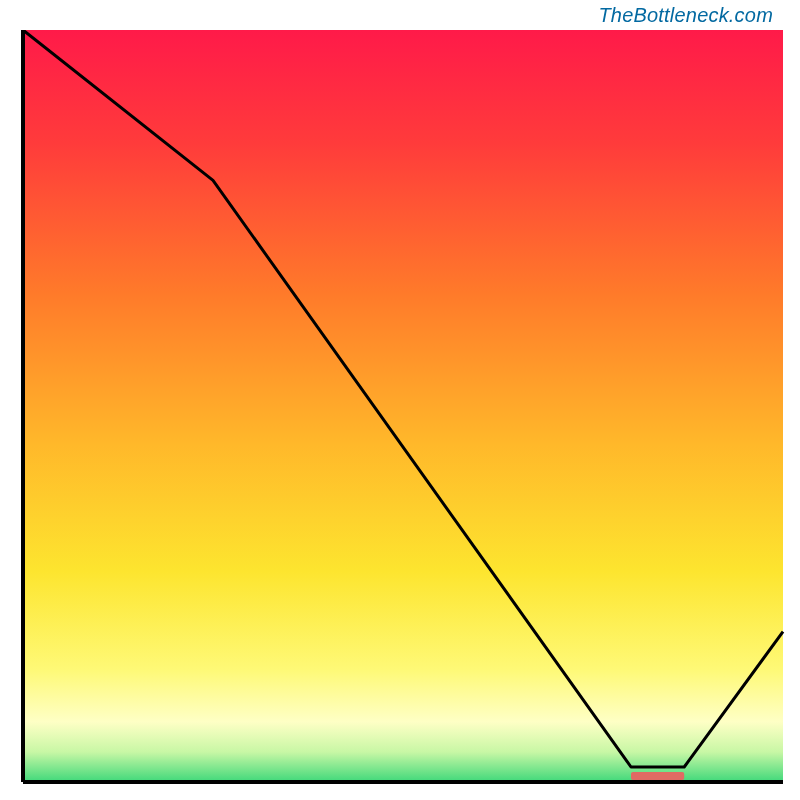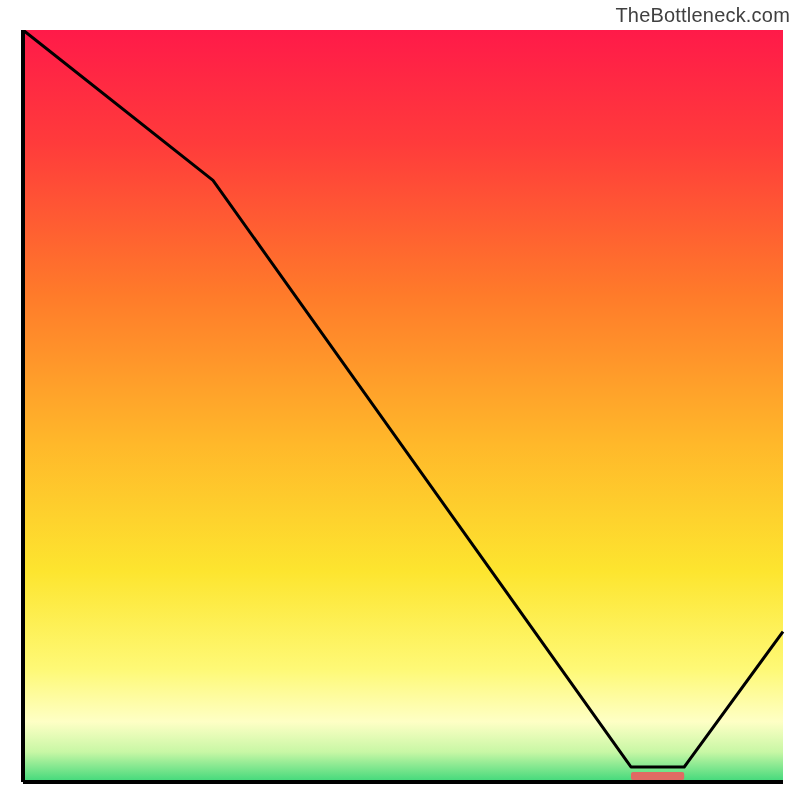--- a/index.html
+++ b/index.html
@@ -7,25 +7,26 @@
     padding: 0;
     width: 800px;
     height: 800px;
     background: #ffffff;
     font-family: Arial, sans-serif;
     position: relative;
   }
   .attribution {
     position: absolute;
     top: 4px;
-    right: 10px;
+    right: 27px;
     font-size: 20px;
-    color: #404040;
+    color: #0369a1;
     font-weight: normal;
     letter-spacing: 0.2px;
+    font-style: italic;
   }
   .chart-container {
     position: absolute;
     top: 30px;
     left: 15px;
     width: 770px;
     height: 760px;
   }
   svg {
     display: block;

